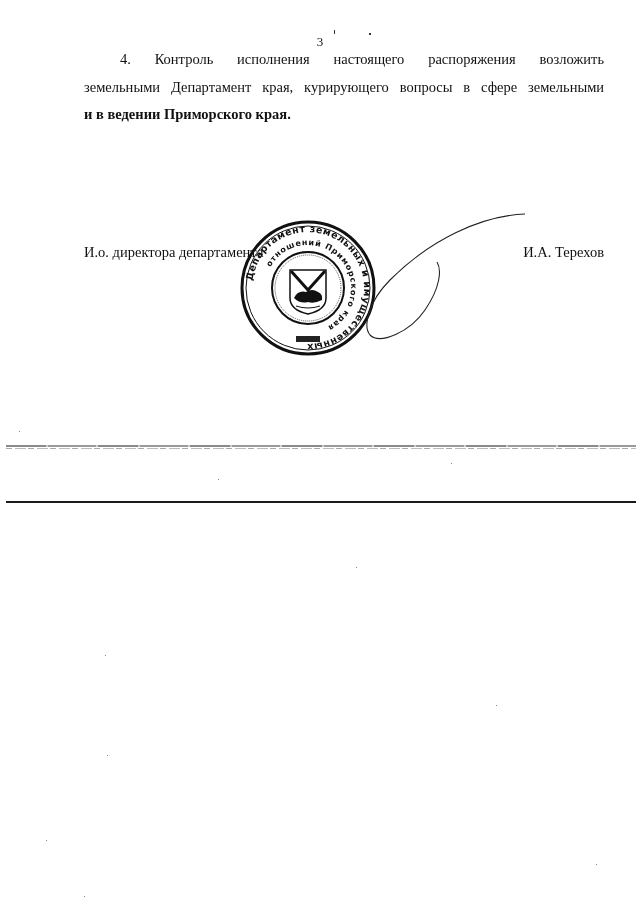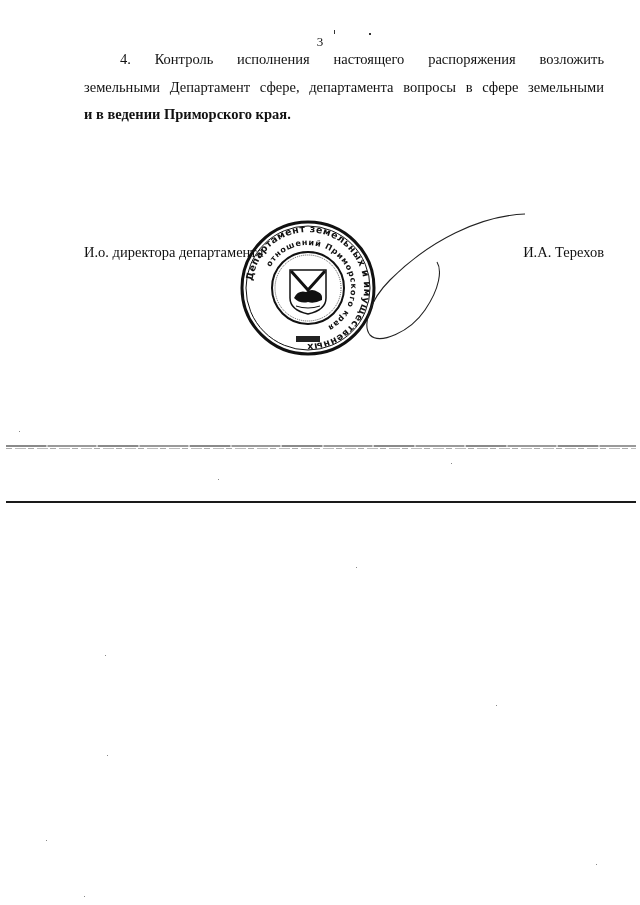--- a/index.html
+++ b/index.html
@@ -37,22 +37,22 @@
     <div class="line first">
       <span>4. Контроль</span>
       <span>исполнения</span>
       <span>настоящего</span>
       <span>распоряжения</span>
       <span>возложить</span>
     </div>
     <div class="line">
       <span>земельными</span>
       <span>Департамент</span>
-      <span>сфере,</span>
-      <span>департамента</span>
+      <span>края,</span>
+      <span>курирующего</span>
       <span>вопросы</span>
       <span>в</span>
       <span>сфере</span>
       <span>земельными</span>
     </div>
     <div class="line last">
       <span>и в ведении Приморского края.</span>
     </div>
   </div>
 

